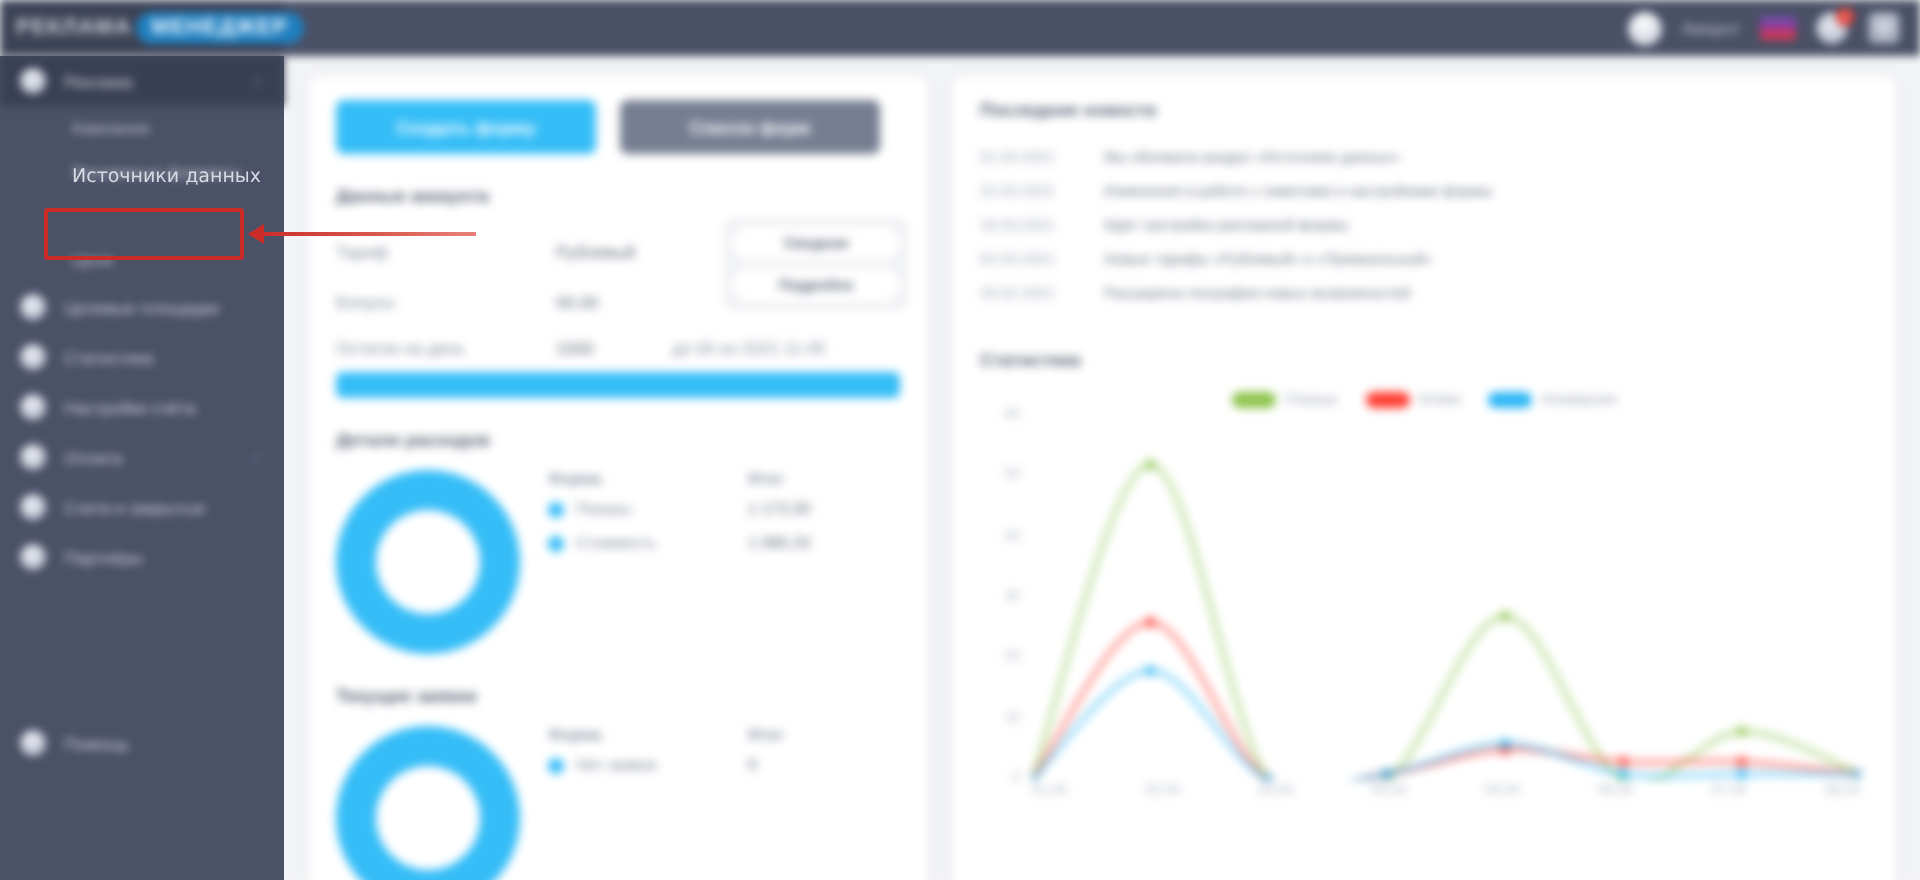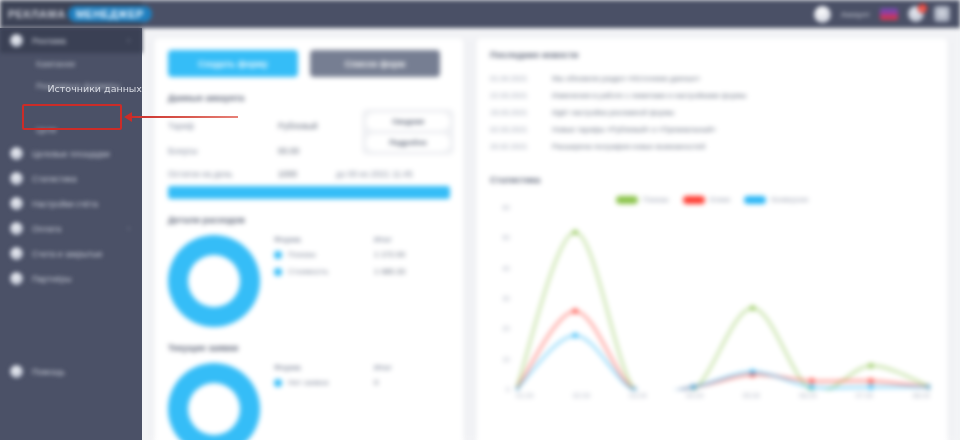--- a/index.html
+++ b/index.html
@@ -76,21 +76,20 @@
   .sub-item {
     height: 22px; padding-left: 36px; display: flex; align-items: center;
   }
   .sub-label { font-size: 8.5px; color: #b9bec9; white-space: nowrap; }
 
   
   .nav-sharp {
     position: absolute; left: 0; top: 77px; width: 142px; height: 22px;
     display: flex; align-items: center; padding-left: 36px;
     z-index: 6;
-    justify-content: flex-end;
   }
   .nav-sharp .sub-label {
     font-size: 9.5px; color: #d8dbe3; font-family: "DejaVu Sans", sans-serif;
   }
   .redbox {
     position: absolute; left: 22px; top: 104px; width: 100px; height: 26px;
     border: 2px solid #cc2c28; border-radius: 2px; z-index: 7;
   }
   .redarrow-line {
     position: absolute; left: 130px; top: 116px; width: 108px; height: 2px;

